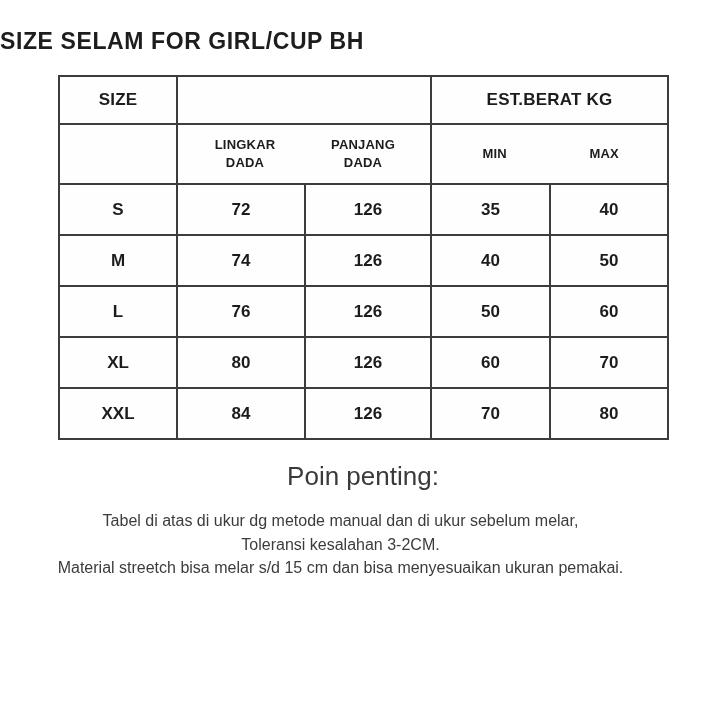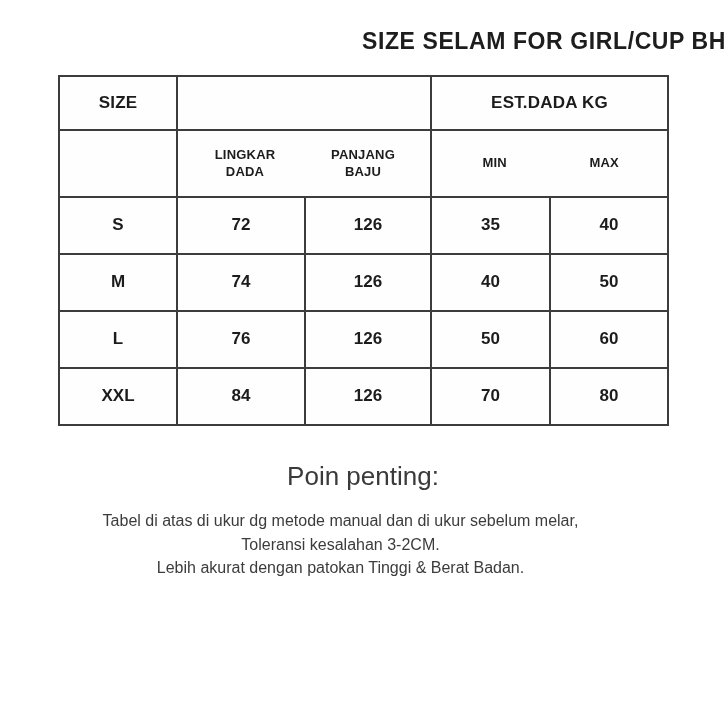--- a/index.html
+++ b/index.html
@@ -7,21 +7,21 @@
     width: 726px; height: 726px;
     background: #ffffff;
     position: relative;
     font-family: "Liberation Sans", sans-serif;
     overflow: hidden;
   }
   .title {
     position: absolute;
     top: 28px; left: 0; width: 726px;
     margin: 0;
-    text-align: right;
+    text-align: left;
     font-size: 23px;
     font-weight: bold;
     letter-spacing: 0.6px;
     color: #1d1d1d;
   }
   table.size-table {
     position: absolute;
     left: 58px; top: 75px;
     width: 609px; height: 351px;
     border-collapse: collapse;
@@ -80,27 +80,27 @@
     <col style="width:118px">
     <col style="width:128px">
     <col style="width:126px">
     <col style="width:119px">
     <col style="width:118px">
   </colgroup>
   <tbody>
     <tr class="hrow1">
       <td class="y">SIZE</td>
       <td class="y" colspan="2"></td>
-      <td class="y" colspan="2">EST.DADA KG</td>
+      <td class="y" colspan="2">EST.BERAT KG</td>
     </tr>
     <tr class="hrow2">
       <td class="y"></td>
       <td class="y" colspan="2"><span class="subcol">LINGKAR
 DADA</span><span class="subcol">PANJANG
-BAJU</span></td>
+DADA</span></td>
       <td class="y" colspan="2"><span class="subcol">MIN</span><span class="subcol">MAX</span></td>
     </tr>
     <tr class="drow">
       <td class="y size-cell">S</td>
       <td>72</td>
       <td>126</td>
       <td>35</td>
       <td>40</td>
     </tr>
     <tr class="drow">
@@ -111,28 +111,35 @@
       <td>50</td>
     </tr>
     <tr class="drow">
       <td class="y size-cell">L</td>
       <td>76</td>
       <td>126</td>
       <td>50</td>
       <td>60</td>
     </tr>
     <tr class="drow">
+      <td class="y size-cell">XL</td>
+      <td>80</td>
+      <td>126</td>
+      <td>60</td>
+      <td>70</td>
+    </tr>
+    <tr class="drow">
       <td class="y size-cell">XXL</td>
       <td>84</td>
       <td>126</td>
       <td>70</td>
       <td>80</td>
     </tr>
   </tbody>
 </table>
 
 <div class="notes-heading">Poin penting:</div>
 
 <div class="notes-body">
   <div>Tabel di atas di ukur dg metode manual dan di ukur sebelum melar,</div>
   <div>Toleransi kesalahan 3-2CM.</div>
-  <div>Lebih akurat dengan patokan Tinggi &amp; Berat Badan.</div>
+  <div>Material streetch bisa melar s/d 15 cm dan bisa menyesuaikan ukuran pemakai.</div>
 </div>
 
 </body></html>

